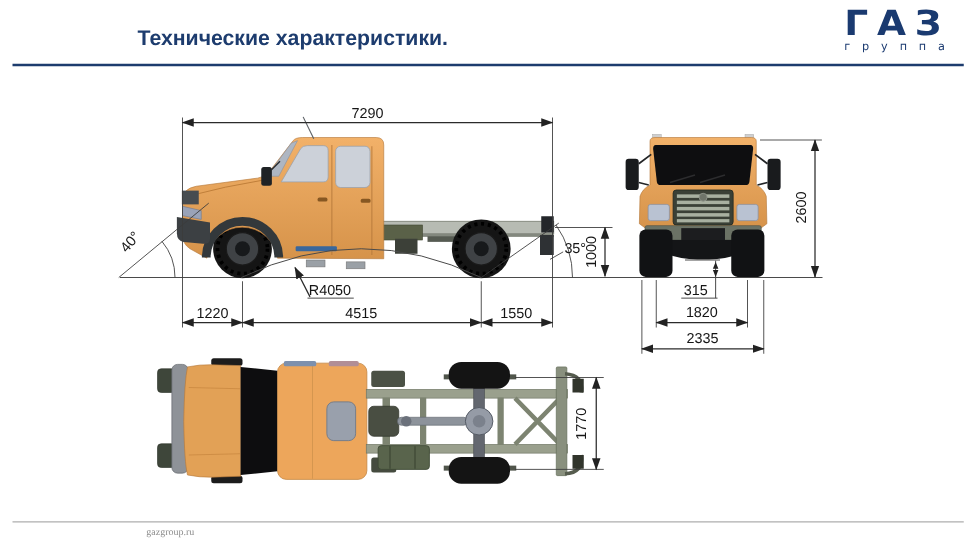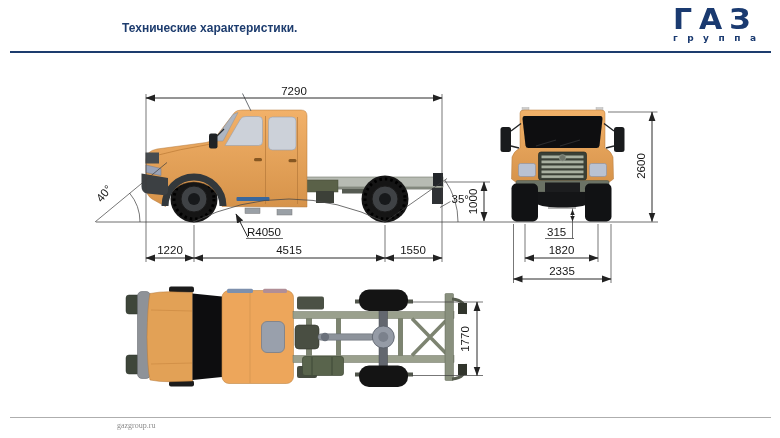--- a/index.html
+++ b/index.html
@@ -1,23 +1,23 @@
 <!DOCTYPE html>
 <html><head>
 <meta charset="utf-8">
 <style>
   html,body{margin:0;padding:0;background:#fff;}
   .page{position:relative;width:780px;height:438px;background:#fff;overflow:hidden;
         font-family:"Liberation Sans",sans-serif;}
-  .title{position:absolute;left:110px;top:21px;font-size:12px;font-weight:bold;color:#1d3c6e;margin-left:12px;}
+  .title{position:absolute;left:110px;top:21px;font-size:17px;font-weight:bold;color:#1d3c6e;}
   .rule{position:absolute;left:10px;top:51px;width:761px;height:2px;background:#1d3c6e;}
   .logo{position:absolute;right:24px;top:6px;text-align:left;}
   .logo-text{font-family:"DejaVu Sans",sans-serif;font-weight:800;font-size:30px;line-height:30px;
              color:#1a3a70;letter-spacing:7px;margin-right:-7px;transform:scaleY(.92);transform-origin:top left;}
-  .logo-sub{font-family:"DejaVu Sans",sans-serif;font-size:9px;font-weight:bold;color:#1a3a70;
+  .logo-sub{font-family:"DejaVu Sans",sans-serif;font-size:9px;font-weight:normal;color:#1a3a70;
             letter-spacing:9.5px;margin-right:-9.5px;margin-top:-3px;}
   .footer-line{position:absolute;left:10px;top:417px;width:761px;height:1px;background:#aeaeae;}
   .footer-url{position:absolute;left:117px;top:421px;font-size:8px;color:#8d8d8d;font-family:Liberation Serif, serif;}
   svg{position:absolute;left:0;top:0;}
   .dim{stroke:#2b2b2b;stroke-width:1;fill:none;}
   .ext{stroke:#3c3c3c;stroke-width:0.7;fill:none;}
   .thn{stroke:#4a4a4a;stroke-width:0.8;fill:none;}
   .dimtxt{font:11.5px "Liberation Sans",sans-serif;fill:#161616;}
 </style>
 </head>

